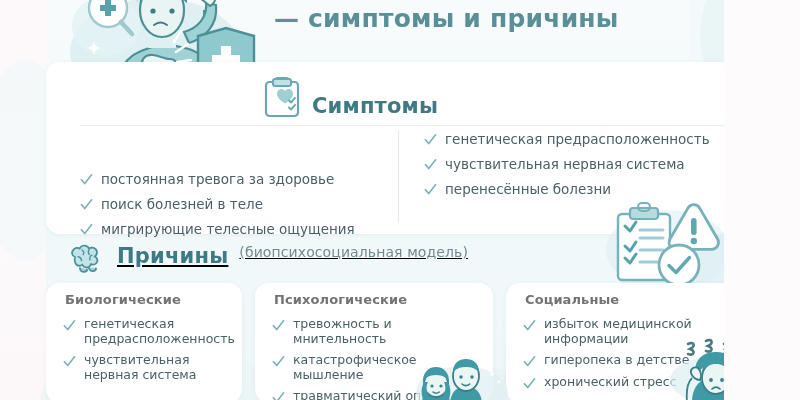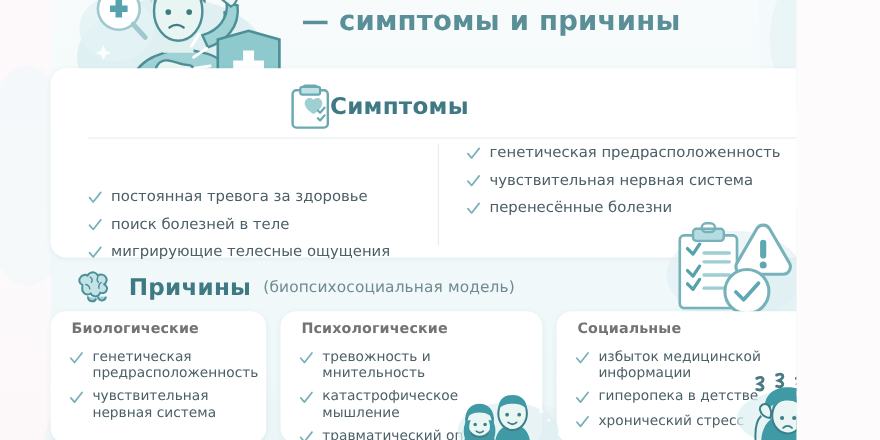--- a/index.html
+++ b/index.html
@@ -43,38 +43,38 @@
     position:absolute;left:274px;top:4px;width:430px;
     font-size:25px;font-weight:600;letter-spacing:.2px;
     color:#5a8f98;line-height:30px;white-space:nowrap;
   }
 
   
   #hero{position:absolute;left:48px;top:-26px;width:210px;height:140px;}
 
   
   #symptoms-card{left:46px;top:62px;width:720px;height:172px;border-radius:14px 14px 14px 14px;}
-  #symptoms-head{position:absolute;left:264px;top:76px;height:42px;display:flex;align-items:center;}
+  #symptoms-head{position:absolute;left:264px;top:76px;height:42px;display:flex;align-items:flex-end;gap:12px;}
   #symptoms-head .label{
     font-size:21px;font-weight:700;color:#3f7a84;letter-spacing:.2px;
   }
   #symptoms-rule{
     position:absolute;left:80px;top:125px;width:660px;height:1px;background:#e7eef0;
   }
   .sym-col{position:absolute;top:131px;}
   #sym-col-left{left:80px;width:310px;margin-top:40px;}
   #sym-col-right{left:424px;width:300px;}
   #sym-divider{position:absolute;left:398px;top:131px;width:1px;height:92px;background:#e3ebed;}
 
   .li{display:flex;align-items:flex-start;gap:8px;margin-bottom:9px;}
   .li .txt{font-size:13.5px;color:#4a5f66;line-height:16px;}
   .chk{flex:0 0 auto;width:13px;height:13px;margin-top:2px;}
 
   
-  #causes-head{position:absolute;left:68px;top:244px;height:34px;display:flex;align-items:center;gap:11px;}
+  #causes-head{position:absolute;left:68px;top:244px;height:34px;display:flex;align-items:flex-start;gap:11px;text-decoration:underline;}
   #causes-head .label{font-size:21px;font-weight:700;color:#3f7a84;letter-spacing:.2px;}
   #causes-head .sub{font-size:14px;color:#6f8a91;letter-spacing:.1px;}
 
   
   #cause-card-bio{left:46px;top:283px;width:196px;height:120px;}
   #cause-card-psy{left:255px;top:283px;width:238px;height:120px;}
   #cause-card-soc{left:506px;top:283px;width:260px;height:120px;}
   .cause-title{
     position:absolute;top:9px;left:19px;
     font-size:13px;font-weight:700;color:#737373;letter-spacing:.1px;

